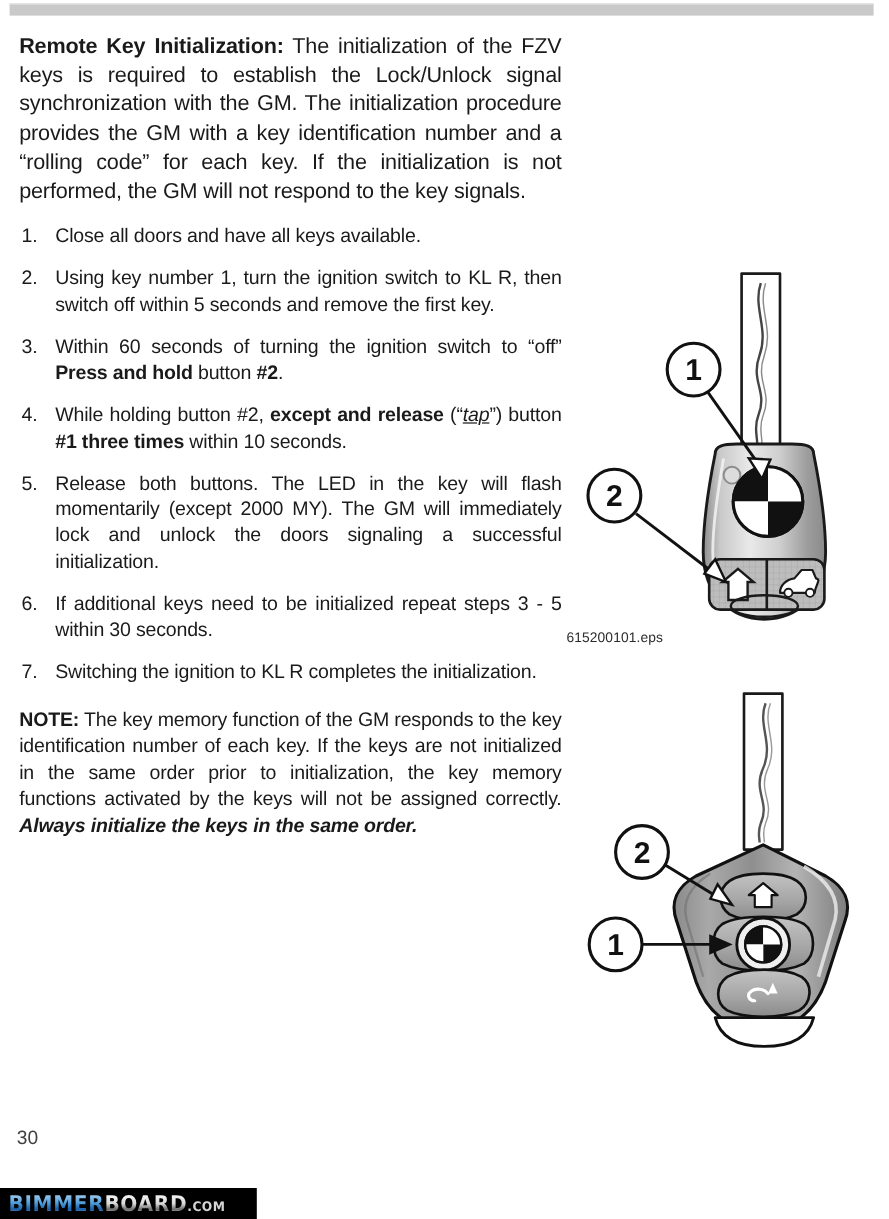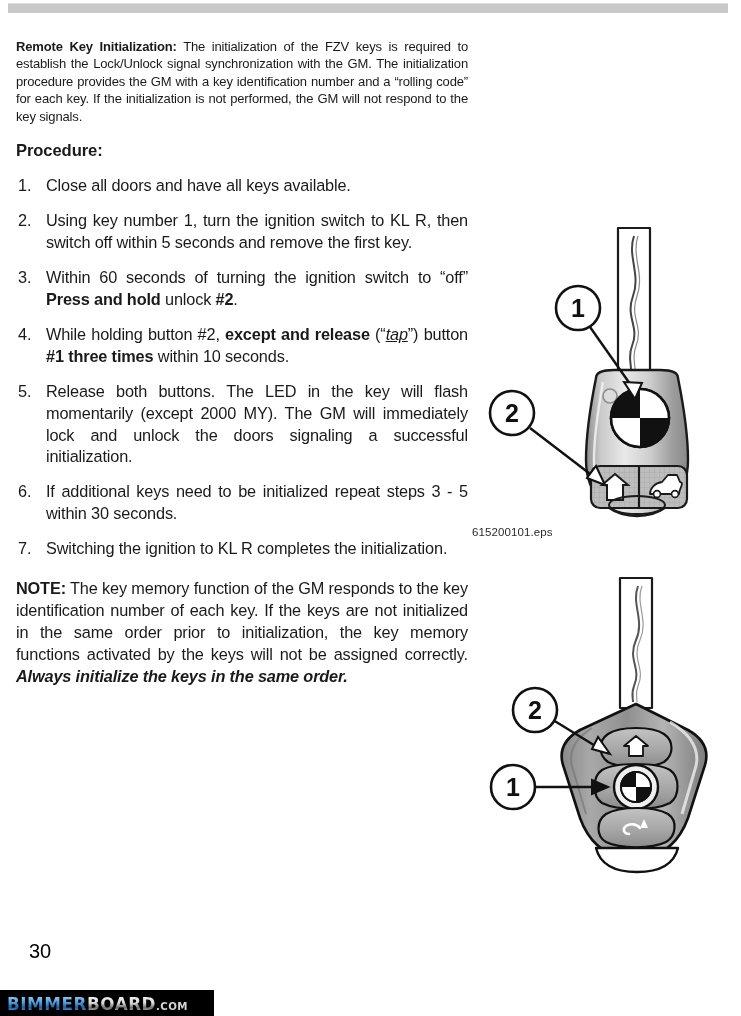--- a/index.html
+++ b/index.html
@@ -37,22 +37,22 @@
   }
 
   .textcol {
     position: absolute;
     left: 16px;
     top: 26px;
     width: 452px;
   }
 
   p.para {
-    margin: 12px 0 16px 0;
-    font-size: 13px;
+    margin: 0 0 16px 0;
+    font-size: 18px;
     line-height: 1.345;
     text-align: justify;
     letter-spacing: -0.15px;
   }
 
   .b { font-weight: bold; }
   .i { font-style: italic; text-decoration: underline; }
   .bi { font-weight: bold; font-style: italic; margin-top: 10px; }
 
   h2.proc {
@@ -93,24 +93,23 @@
   }
 
   
   #footer {
     position: absolute;
     left: 14px;
     top: 940px;
     width: 400px;
   }
   #pagenum {
-    font-size: 20px;
+    font-size: 16px;
     line-height: 1.1;
-    color: #000000;
-    margin-left: 15px;
+    color: #404040;
   }
   #booktitle {
     font-size: 9.5px;
     line-height: 1.2;
     margin-top: 3px;
     color: #2f2f2f;
     letter-spacing: 0.1px;
   }
 
   
@@ -172,34 +171,33 @@
 
 <div id="scanbar"></div>
 
 <div id="page">
 
   <div class="textcol">
 
     <p class="para"><span class="b">Remote Key Initialization:</span><span> The initialization of the FZV keys is required to establish the Lock/Unlock signal synchronization with the GM. The initialization procedure provides the GM with a key identification number and a “rolling code” for each key. If the initialization is not performed, the GM will not respond to the key signals.</span></p>
 
 
-    <h2 class="proc">Procedure:</h2>
 
     <ol class="steps" id="steps-list">
         <li class="just">
           <span class="num">1.</span>
           <span class="txt"><span>Close all doors and have all keys available.</span></span>
         </li>
         <li class="just">
           <span class="num">2.</span>
           <span class="txt"><span>Using key number 1, turn the ignition switch to KL R, then switch off within 5 seconds and remove the first key.</span></span>
         </li>
         <li class="just">
           <span class="num">3.</span>
-          <span class="txt"><span>Within 60 seconds of turning the ignition switch to “off” </span><span class="b">Press and hold</span><span> unlock </span><span class="b">#2</span><span>.</span></span>
+          <span class="txt"><span>Within 60 seconds of turning the ignition switch to “off” </span><span class="b">Press and hold</span><span> button </span><span class="b">#2</span><span>.</span></span>
         </li>
         <li class="just">
           <span class="num">4.</span>
           <span class="txt"><span>While holding button #2, </span><span class="b">except and release</span><span> (“</span><span class="i">tap</span><span>”) button </span><span class="b">#1 three times</span><span> within 10 seconds.</span></span>
         </li>
         <li class="just">
           <span class="num">5.</span>
           <span class="txt"><span>Release both buttons. The LED in the key will flash momentarily (except 2000 MY). The GM will immediately lock and unlock the doors signaling a successful initialization.</span></span>
         </li>
         <li class="just">

